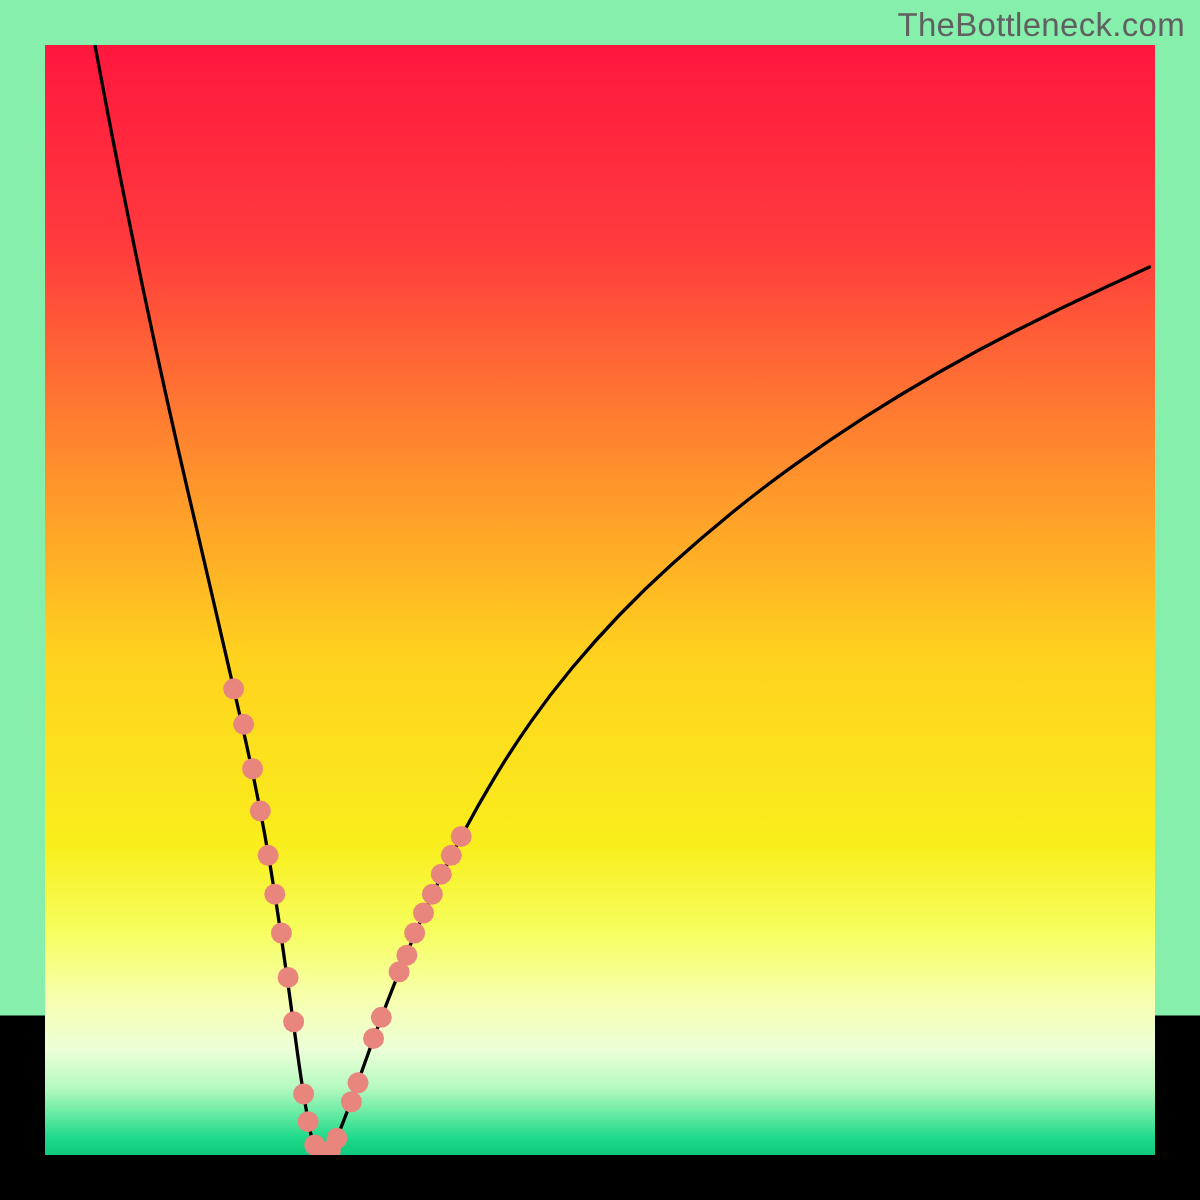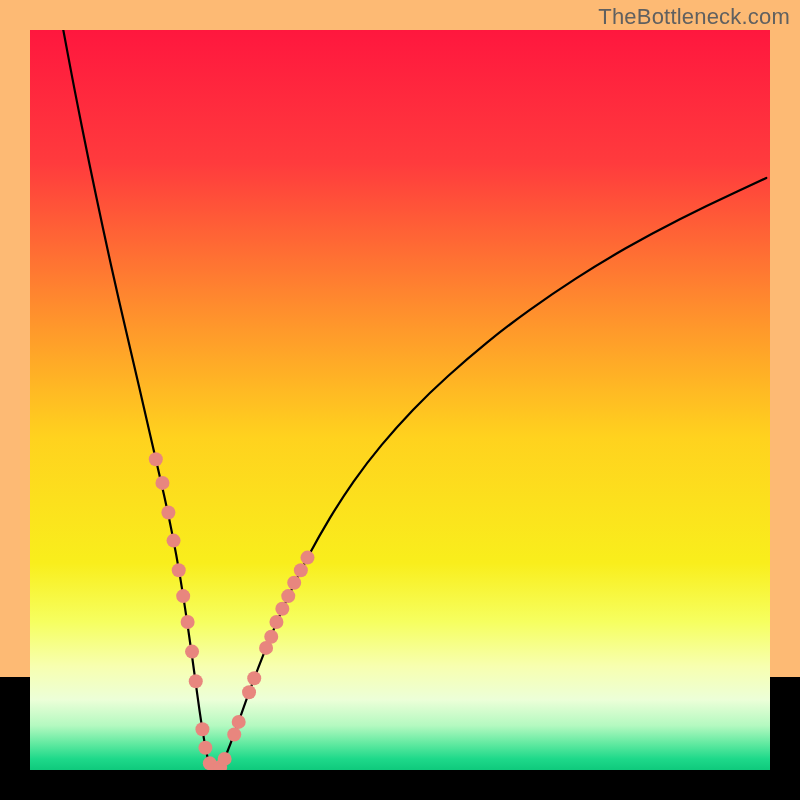--- a/index.html
+++ b/index.html
@@ -8,21 +8,21 @@
     width: 800px;
     height: 800px;
     overflow: hidden;
     background: #000;
     font-family: Arial, Helvetica, sans-serif;
   }
   .frame {
     position: absolute;
     left: 0; top: 0;
     width: 800px; height: 677px;
-    background: #fdba74;
+    background: #86efac;
   }
   .plot-area {
     position: absolute;
     left: 30px;
     top: 30px;
     width: 740px;
     height: 740px;
     overflow: hidden;
   }
   .watermark {

